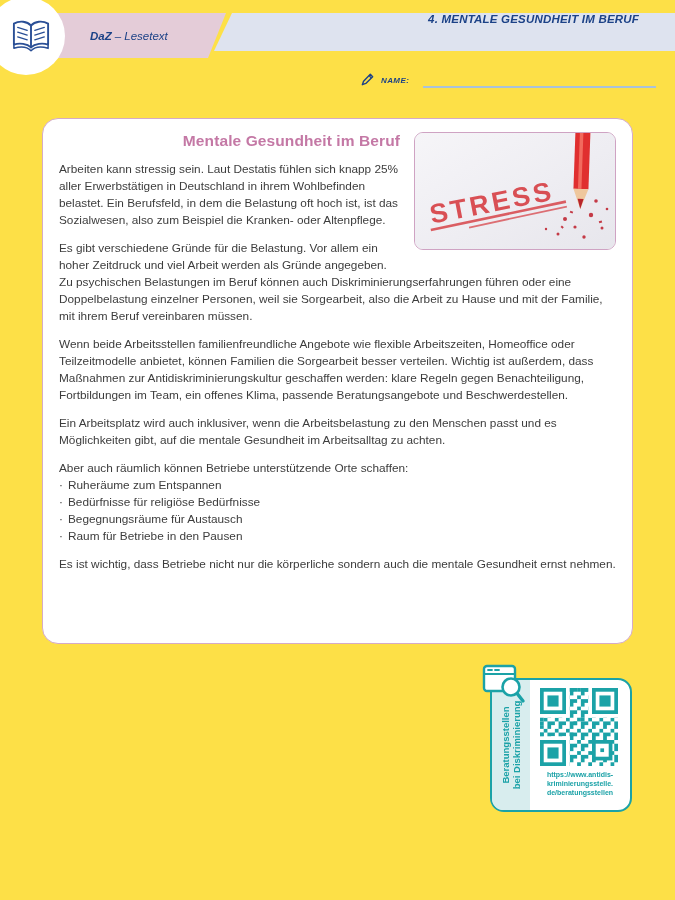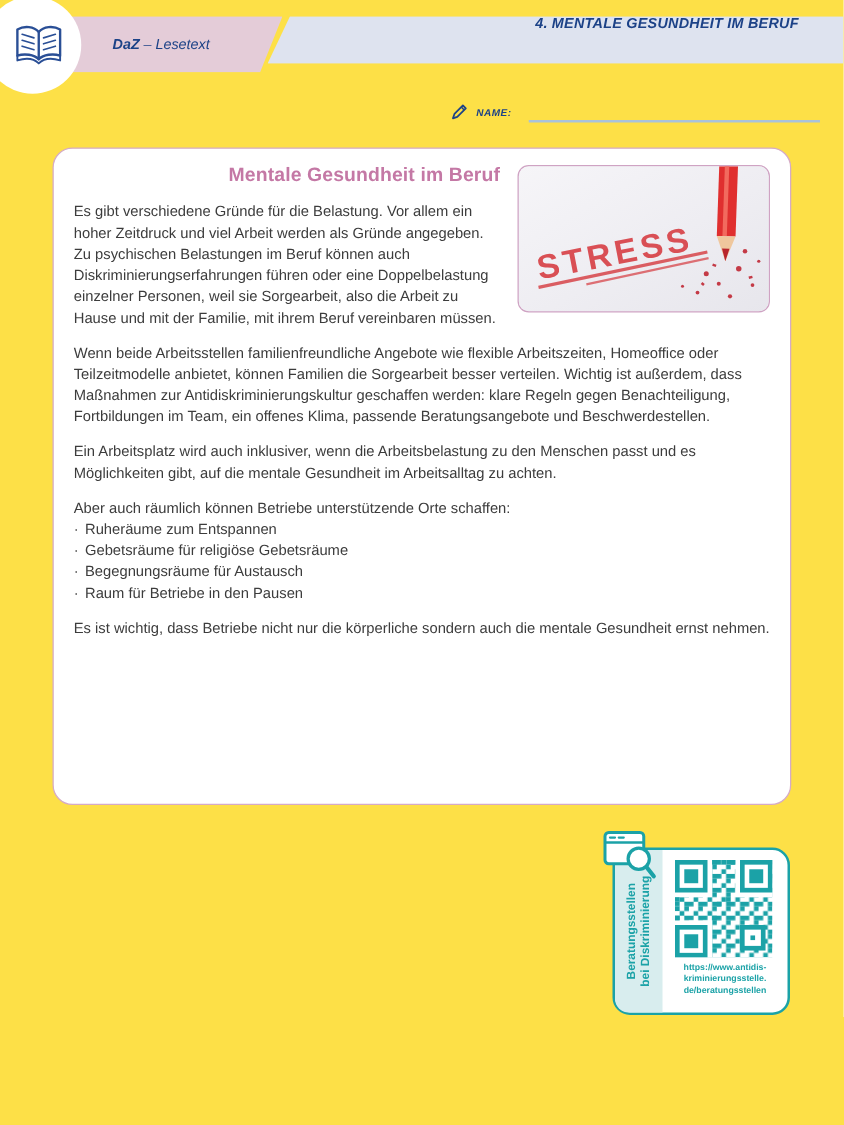--- a/index.html
+++ b/index.html
@@ -13,21 +13,21 @@
                font-size:11.5px;color:#1c4287;font-style:italic;white-space:nowrap;}
   .banner-pink .label b{font-style:italic;font-weight:bold;margin-right:3px;}
   .header-bubble{position:absolute;left:-13px;top:-3px;width:78px;height:78px;border-radius:50%;background:#ffffff;}
   .book-icon{position:absolute;left:12px;top:18px;width:38px;height:36px;}
   .banner-blue{position:absolute;left:214px;top:13px;width:461px;height:38px;background:#dee3ef;
                clip-path:polygon(18px 0,100% 0,100% 100%,0 100%);
                display:flex;justify-content:flex-end;padding-right:36px;box-sizing:border-box;}
   .chapter{font-size:11.5px;font-weight:bold;font-style:italic;color:#1c4287;letter-spacing:.2px;white-space:nowrap;}
 
   
-  .name-row{position:absolute;left:360px;top:80px;width:296px;display:flex;align-items:flex-end;gap:6px;}
+  .name-row{position:absolute;left:360px;top:70px;width:296px;display:flex;align-items:flex-end;gap:6px;}
   .pencil-icon{flex:0 0 auto;padding-bottom:1px;}
   .name-label{font-size:8px;font-weight:bold;font-style:italic;color:#1c4287;letter-spacing:.4px;padding-bottom:3px;}
   .name-line{flex:1;border-bottom:2px solid #a9c2da;height:16px;margin-left:8px;}
 
   
   .content-box{position:absolute;left:42px;top:118px;width:591px;height:526px;box-sizing:border-box;
                border:1.6px solid #d5abc6;border-radius:16px;padding:12px 16px 8px;background:#fff;}
   .stress-image{float:right;width:200px;height:116px;margin:1px 0 8px 14px;border:1.6px solid #cfa3c3;
                 border-radius:9px;overflow:hidden;background:#f1f0f4;}
   .article-title{margin:1px 0 11px;font-size:15.5px;font-weight:bold;color:#c478a5;letter-spacing:.1px;text-align:right;}
@@ -114,33 +114,34 @@
             <circle cx="169" cy="104" r="1.7"></circle>
           <rect x="155" y="78" width="3" height="2" transform="rotate(20 156 79)"></rect>
           <rect x="184" y="88" width="3" height="2" transform="rotate(-15 185 89)"></rect>
           <rect x="146" y="93" width="2.5" height="2" transform="rotate(40 147 94)"></rect>
         </g>
       </svg>
     </div>
 
     <h1 class="article-title">Mentale Gesundheit im Beruf</h1>
 
+    <p>Arbeiten kann stressig sein. Laut Destatis fühlen sich knapp 25% aller Erwerbstätigen in Deutschland in ihrem Wohlbefinden belastet. Ein Berufsfeld, in dem die Belastung oft hoch ist, ist das Sozialwesen, also zum Beispiel die Kranken- oder Altenpflege.</p>
     <p>Es gibt verschiedene Gründe für die Belastung. Vor allem ein hoher Zeitdruck und viel Arbeit werden als Gründe angegeben. Zu psychischen Belastungen im Beruf können auch Diskriminierungserfahrungen führen oder eine Doppelbelastung einzelner Personen, weil sie Sorgearbeit, also die Arbeit zu Hause und mit der Familie, mit ihrem Beruf vereinbaren müssen.</p>
     <p>Wenn beide Arbeitsstellen familienfreundliche Angebote wie flexible Arbeitszeiten, Homeoffice oder Teilzeitmodelle anbietet, können Familien die Sorgearbeit besser verteilen. Wichtig ist außerdem, dass Maßnahmen zur Antidiskriminierungskultur geschaffen werden: klare Regeln gegen Benachteiligung, Fortbildungen im Team, ein offenes Klima, passende Beratungsangebote und Beschwerdestellen.</p>
     <p>Ein Arbeitsplatz wird auch inklusiver, wenn die Arbeitsbelastung zu den Menschen passt und es Möglichkeiten gibt, auf die mentale Gesundheit im Arbeitsalltag zu achten.</p>
 
     <div class="list">
       <p class="list-intro">Aber auch räumlich können Betriebe unterstützende Orte schaffen:</p>
       <div class="list-row">
         <span class="bullet">·</span>
         <span>Ruheräume zum Entspannen</span>
       </div>
       <div class="list-row">
         <span class="bullet">·</span>
-        <span>Gebetsräume für religiöse Gebetsräume</span>
+        <span>Bedürfnisse für religiöse Bedürfnisse</span>
       </div>
       <div class="list-row">
         <span class="bullet">·</span>
         <span>Begegnungsräume für Austausch</span>
       </div>
       <div class="list-row">
         <span class="bullet">·</span>
         <span>Raum für Betriebe in den Pausen</span>
       </div>
     </div>

